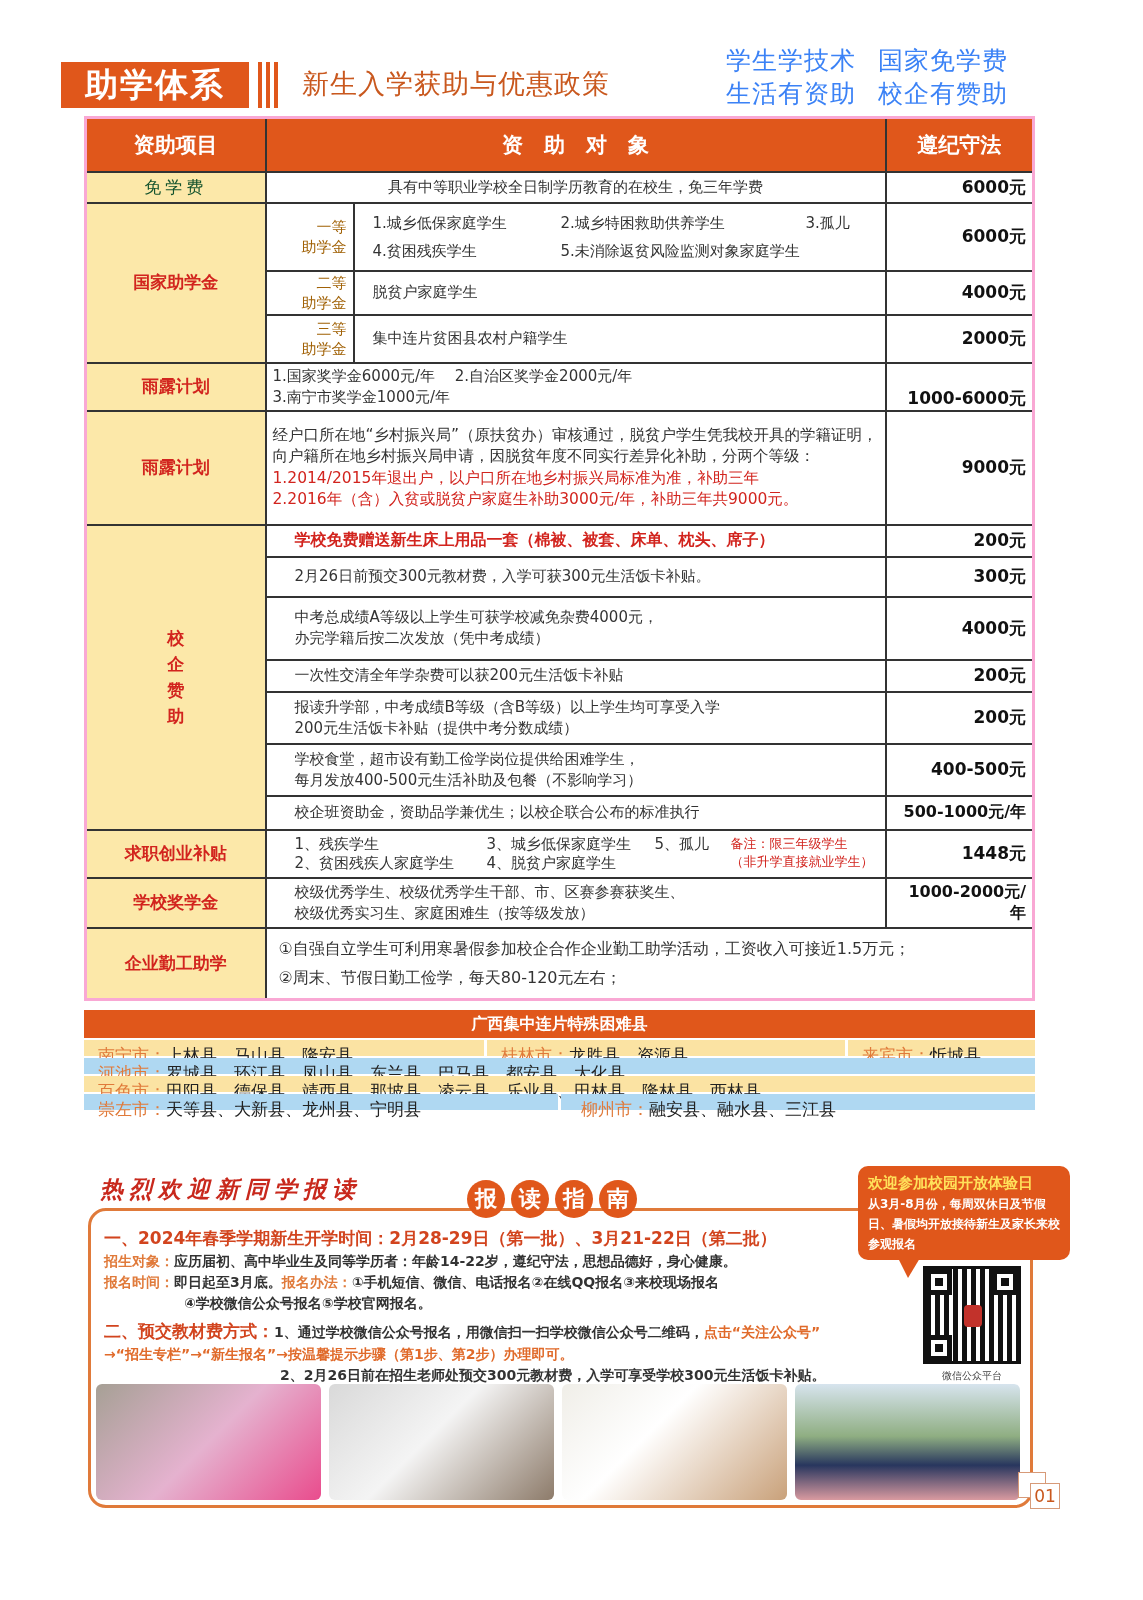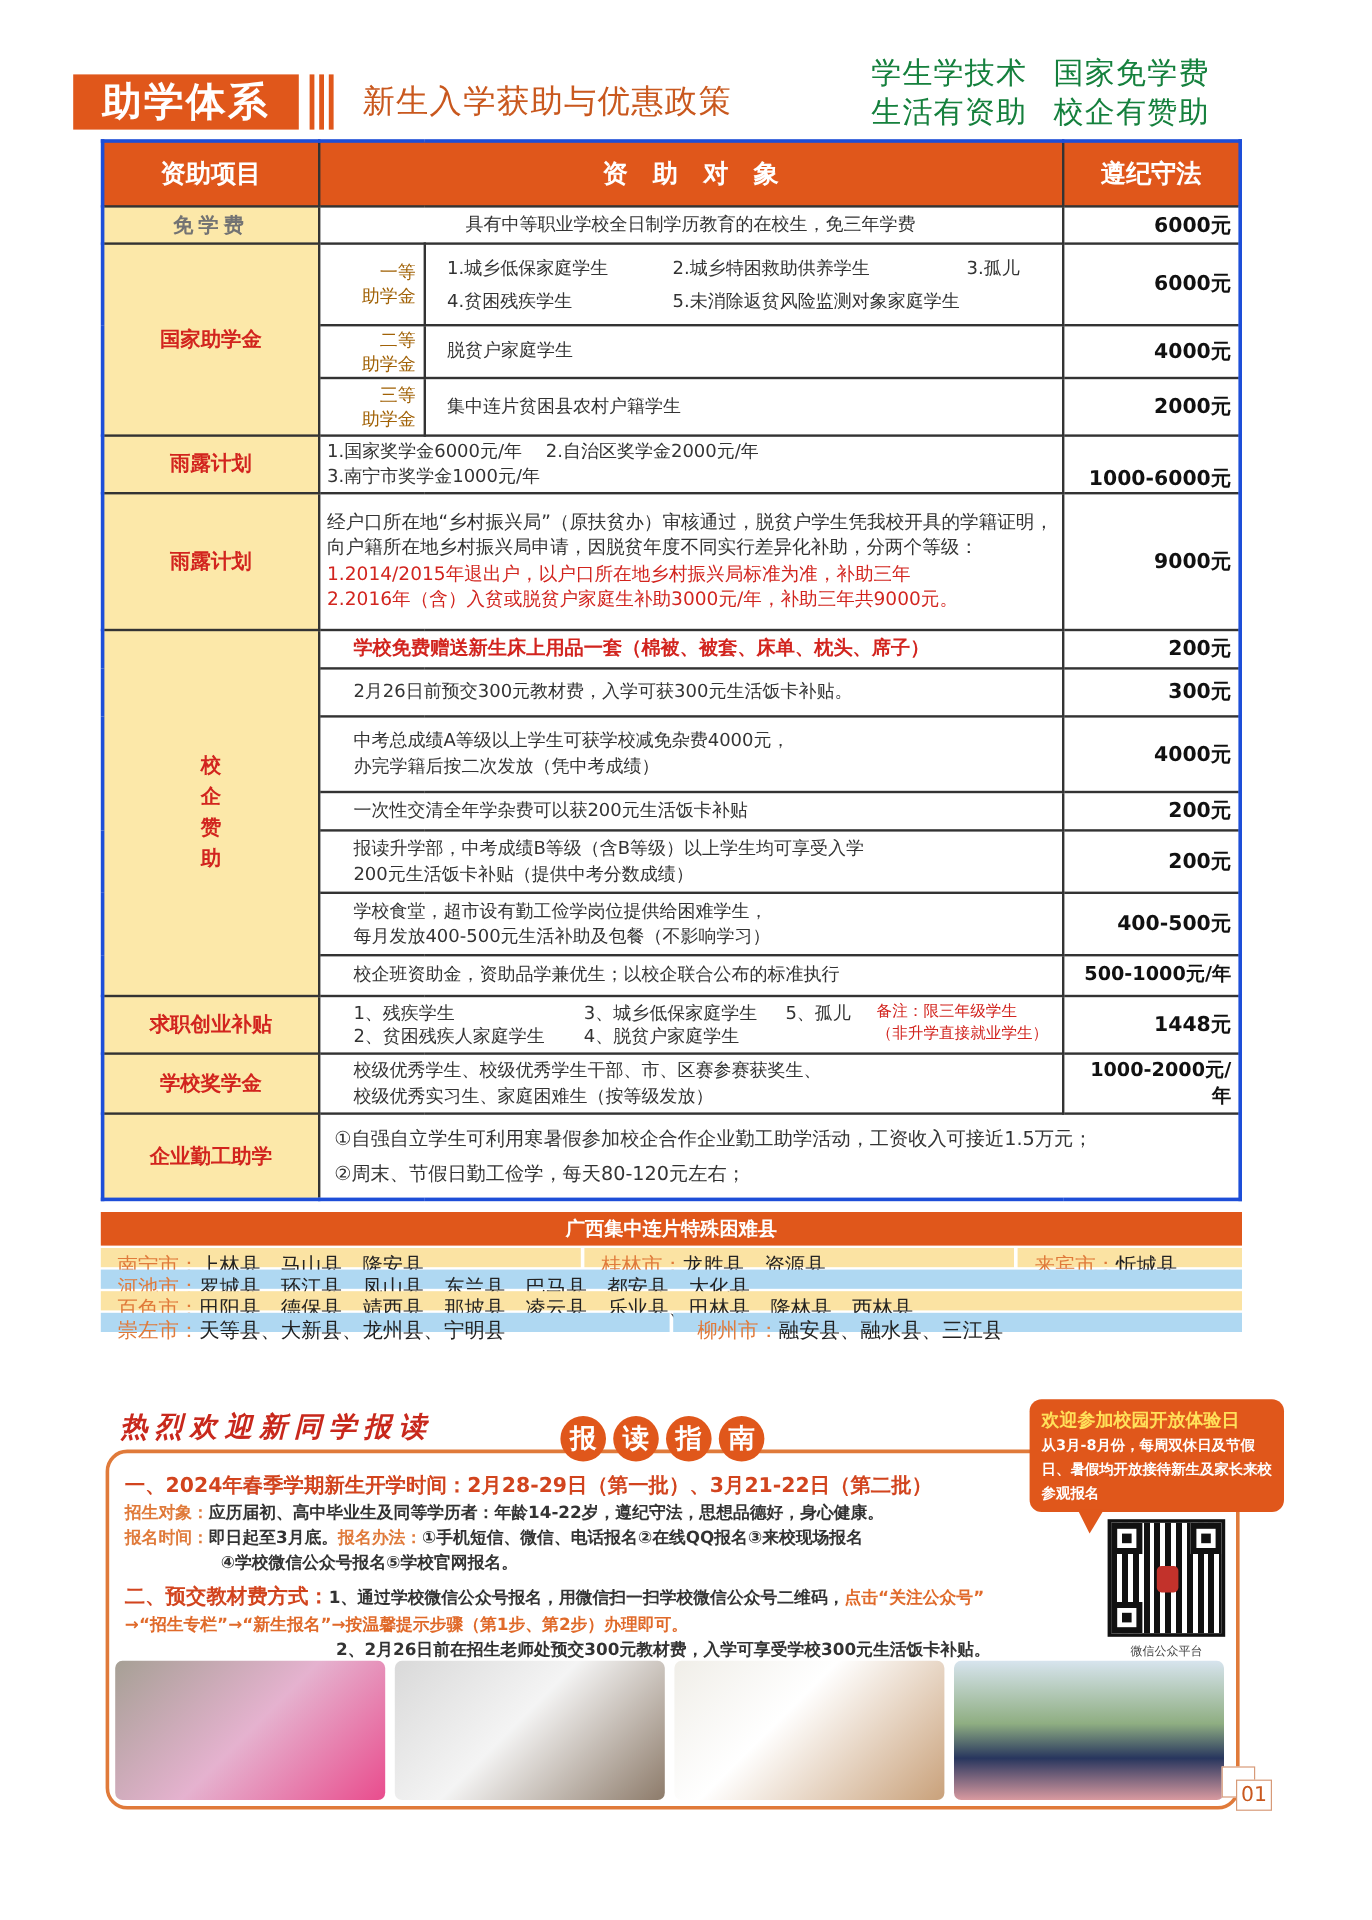--- a/index.html
+++ b/index.html
@@ -1,27 +1,27 @@
 <!DOCTYPE html>
 <html><head>
 <meta charset="utf-8">
 <style>
 *{box-sizing:border-box;margin:0;padding:0}
 body{width:1143px;height:1600px;background:#fff;font-family:"DejaVu Sans","Liberation Sans",sans-serif;position:relative;overflow:hidden;color:#222}
 .hdr-tag{position:absolute;left:61px;top:62px;width:188px;height:46px;background:#e0571b;color:#fff;font-size:33px;font-weight:bold;letter-spacing:2px;display:flex;align-items:center;justify-content:center}
 .hdr-bars{position:absolute;left:258px;top:62px;width:24px;height:46px;display:flex;gap:4px}
 .hdr-bars span{display:block;width:4px;height:46px;background:#e0571b}
 .hdr-sub{position:absolute;left:302px;top:66px;font-size:27px;color:#c9581e;letter-spacing:1px}
-.slogan{position:absolute;left:726px;top:44px;color:#15803d;font-size:25px;line-height:33px;letter-spacing:1px}
+.slogan{position:absolute;left:726px;top:44px;color:#3b82f6;font-size:25px;line-height:33px;letter-spacing:1px}
 .slogan div span{margin-right:22px}
-table.main{position:absolute;left:84px;top:116px;width:951px;border-collapse:collapse;border:3px solid #1d4ed8;font-size:15px}
+table.main{position:absolute;left:84px;top:116px;width:951px;border-collapse:collapse;border:3px solid #f9a8d4;font-size:15px}
 table.main td,table.main th{border:2px solid #333;padding:0 6px}
 table.main th{background:#e0571b;color:#fff;font-size:21px;height:54px;font-weight:bold}
 .cat{background:#fce8a9;color:#d2241e;font-weight:bold;text-align:center;font-size:17px;width:180px}
-.cat.light{font-weight:bold;color:#737373;letter-spacing:4px}
+.cat.light{font-weight:normal;color:#14532d;letter-spacing:4px}
 .amt{font-weight:bold;text-align:right;font-size:17px;width:148px;color:#111}
 .sub{width:88px;text-align:right;line-height:20px;color:#a16207}
 .desc{color:#333;line-height:21px}
 .red{color:#d2241e}
 .redb{color:#d2241e;font-weight:bold;font-size:16px}
 .vert{line-height:26px}
 .note{color:#d2241e;font-size:13px;line-height:18px}
 .counties{position:absolute;left:84px;top:1010px;width:951px}
 .counties .title{background:#e0571b;color:#fff;font-weight:bold;text-align:center;font-size:16px;height:28px;line-height:28px}
 .crow{display:flex;height:16px;margin-top:2px;font-size:17px;line-height:31px}

